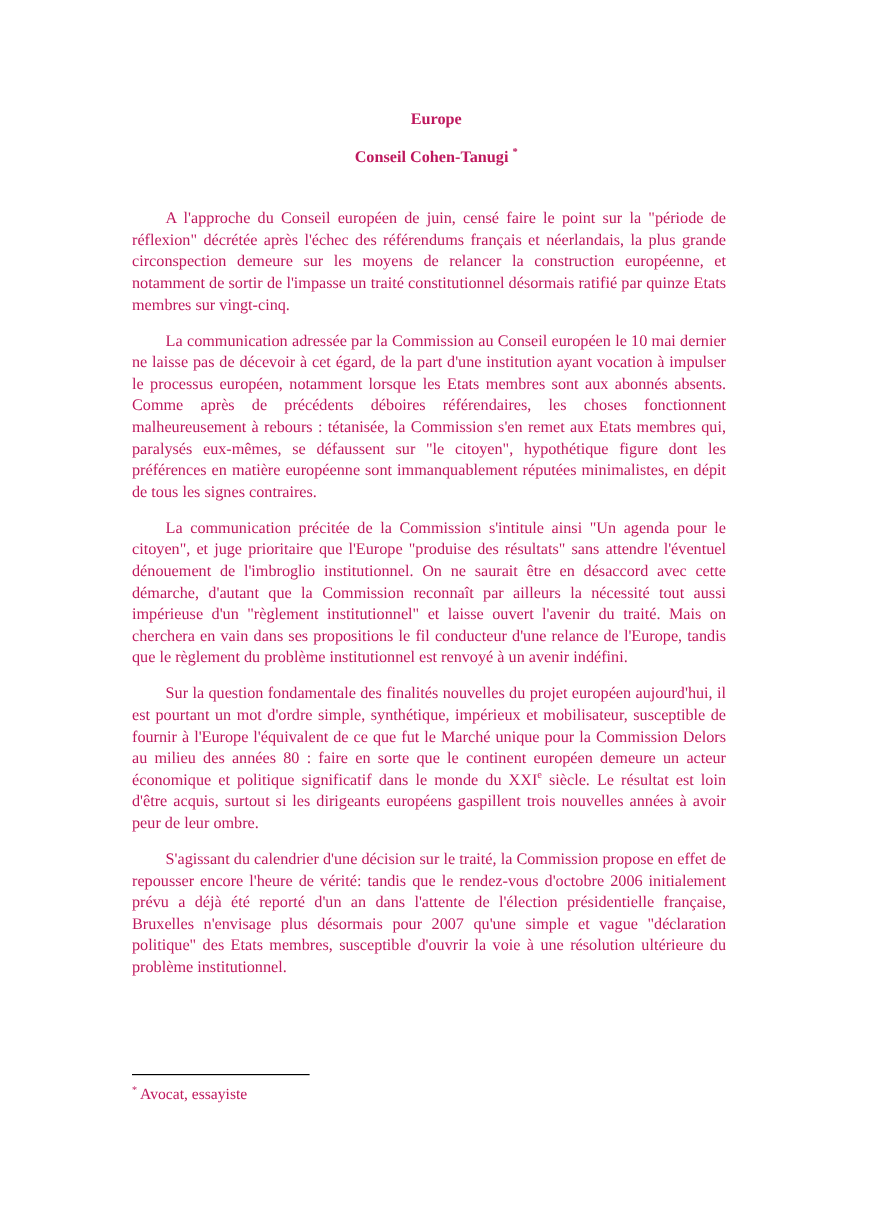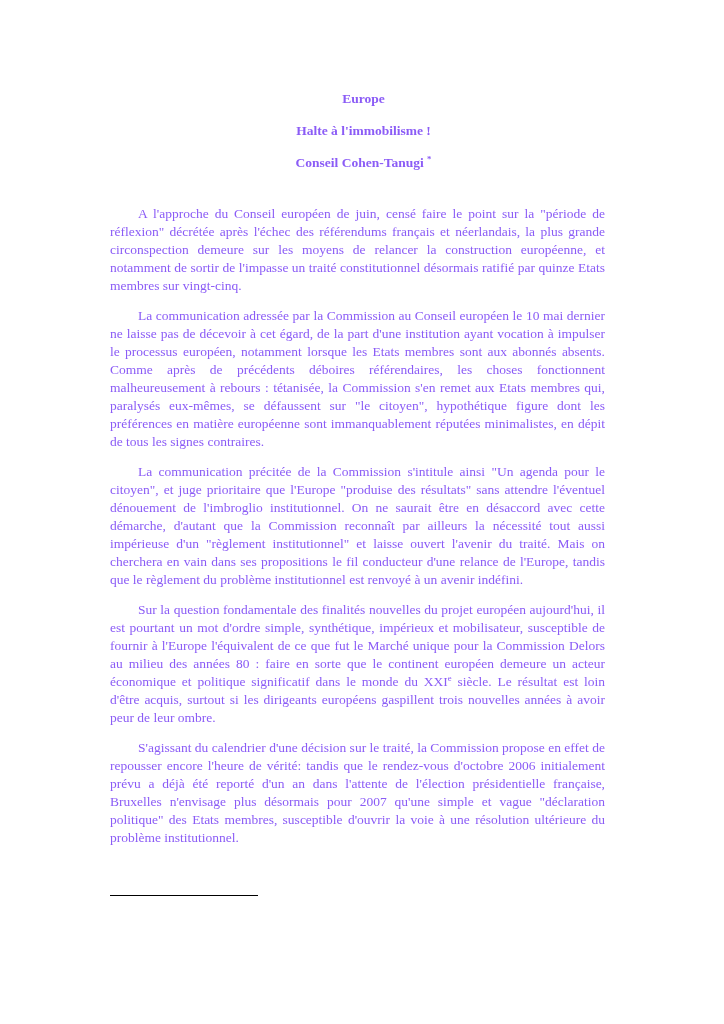--- a/index.html
+++ b/index.html
@@ -4,21 +4,21 @@
 <style>
   * { box-sizing: border-box; }
   html, body { margin: 0; padding: 0; background: #ffffff; }
 
   .page {
     position: relative;
     width: 724px;
     height: 1024px;
     background: #ffffff;
     font-family: "Liberation Serif", "DejaVu Serif", serif;
-    color: #8b5cf6;
+    color: #be185d;
     overflow: hidden;
   }
 
   .content {
     position: absolute;
     left: 110px;
     top: 90px;
     width: 507px;
     font-size: 13.5px;
     line-height: 18px;
@@ -61,33 +61,33 @@
 </style>
 </head>
 <body>
 
 <div class="page">
 
   <div class="content">
 
     <div class="title-block">
       <p class="title-line">Europe</p>
-      <p class="title-line">Halte à l'immobilisme !</p>
       <p class="title-line"><span>Conseil Cohen-Tanugi</span>&nbsp;<sup class="sup">*</sup></p>
     </div>
 
     <p class="para">A l'approche du Conseil européen de juin, censé faire le point sur la "période de réflexion" décrétée après l'échec des référendums français et néerlandais, la plus grande circonspection demeure sur les moyens de relancer la construction européenne, et notamment de sortir de l'impasse un traité constitutionnel désormais ratifié par quinze Etats membres sur vingt-cinq.</p>
 
     <p class="para">La communication adressée par la Commission au Conseil européen le 10 mai dernier ne laisse pas de décevoir à cet égard, de la part d'une institution ayant vocation à impulser le processus européen, notamment lorsque les Etats membres sont aux abonnés absents. Comme après de précédents déboires référendaires, les choses fonctionnent malheureusement à rebours : tétanisée, la Commission s'en remet aux Etats membres qui, paralysés eux-mêmes, se défaussent sur "le citoyen", hypothétique figure dont les préférences en matière européenne sont immanquablement réputées minimalistes, en dépit de tous les signes contraires.</p>
 
     <p class="para">La communication précitée de la Commission s'intitule ainsi "Un agenda pour le citoyen", et juge prioritaire que l'Europe "produise des résultats" sans attendre l'éventuel dénouement de l'imbroglio institutionnel. On ne saurait être en désaccord avec cette démarche, d'autant que la Commission reconnaît par ailleurs la nécessité tout aussi impérieuse d'un "règlement institutionnel" et laisse ouvert l'avenir du traité. Mais on cherchera en vain dans ses propositions le fil conducteur d'une relance de l'Europe, tandis que le règlement du problème institutionnel est renvoyé à un avenir indéfini.</p>
 
     <p class="para"><span>Sur la question fondamentale des finalités nouvelles du projet européen aujourd'hui, il est pourtant un mot d'ordre simple, synthétique, impérieux et mobilisateur, susceptible de fournir à l'Europe l'équivalent de ce que fut le Marché unique pour la Commission Delors au milieu des années 80 : faire en sorte que le continent européen demeure un acteur économique et politique significatif dans le monde du XXI</span><sup class="sup">e</sup><span> siècle. Le résultat est loin d'être acquis, surtout si les dirigeants européens gaspillent trois nouvelles années à avoir peur de leur ombre.</span></p>
 
     <p class="para">S'agissant du calendrier d'une décision sur le traité, la Commission propose en effet de repousser encore l'heure de vérité: tandis que le rendez-vous d'octobre 2006 initialement prévu a déjà été reporté d'un an dans l'attente de l'élection présidentielle française, Bruxelles n'envisage plus désormais pour 2007 qu'une simple et vague "déclaration politique" des Etats membres, susceptible d'ouvrir la voie à une résolution ultérieure du problème institutionnel.</p>
 
   </div>
 
   <div class="footnote">
     <div class="footnote-rule"></div>
+    <p class="footnote-text"><sup class="sup">*</sup> <span>Avocat, essayiste</span></p>
   </div>
 
 </div>
 
 </body></html>

